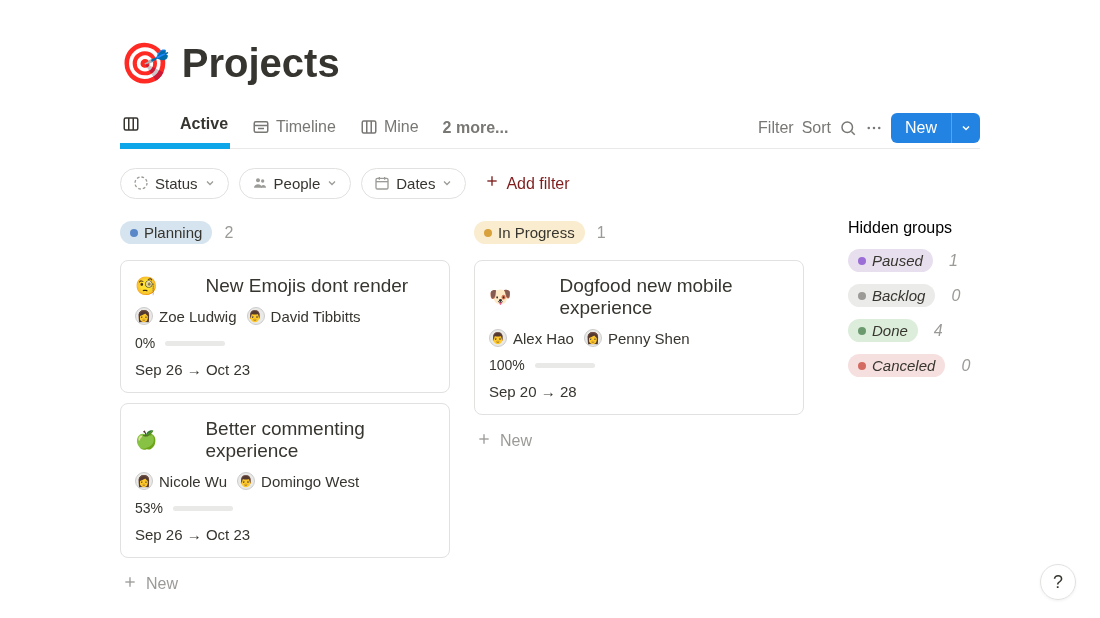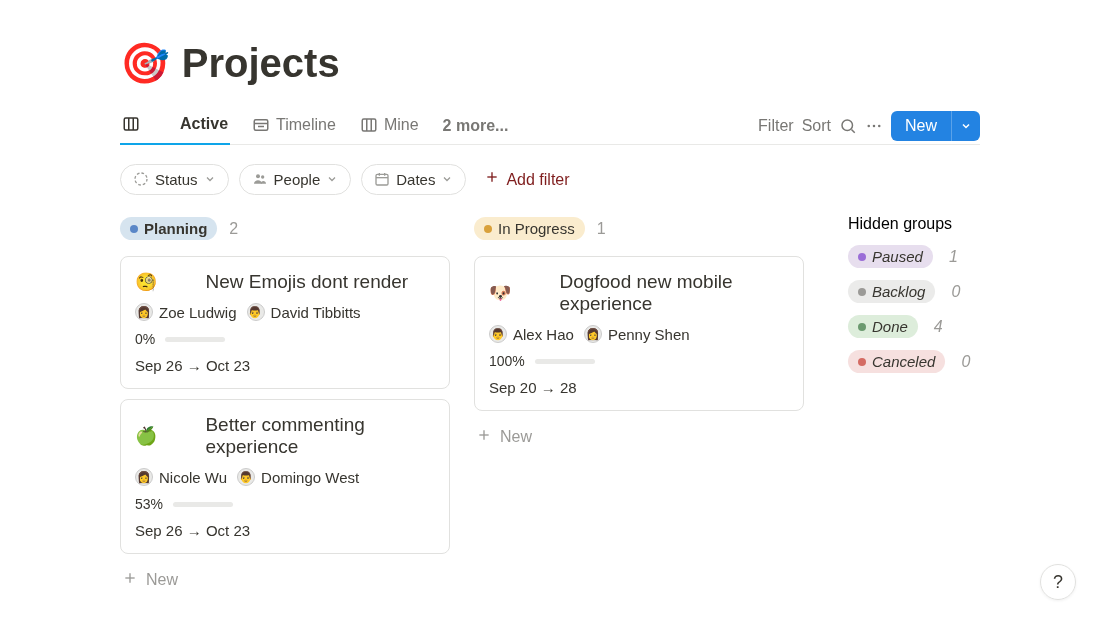--- a/index.html
+++ b/index.html
@@ -33,21 +33,21 @@
     .tab {
       display: flex; align-items: center; gap: 6px;
       padding: 8px 2px 10px 2px;
       font-size: 16px;
       color: #787774;
       cursor: pointer;
     }
     .tab.active {
       color: #37352f;
       font-weight: 600;
-      border-bottom: 2px solid #0ea5e9;
+      border-bottom: 6px solid #0ea5e9;
       margin-bottom: -1px;
       gap: 40px;
     }
     .tab-icon { display: inline-flex; }
     .more-tabs { font-size: 16px; color: #787774; cursor: pointer; padding: 8px 2px; font-weight: bold; }
     .spacer { flex: 1; }
     .tabs-right { display: flex; align-items: center; gap: 8px; }
     .toolbar-btn { font-size: 16px; color: #787774; cursor: pointer; }
     .icon-btn { display: inline-flex; cursor: pointer; color: #787774; }
     .new-btn-group { display: flex; }
@@ -267,21 +267,21 @@
           </svg>
       </span>
       <span>Add filter</span>
     </div>
   </div>
 
   <div class="board">
 
     <div class="column">
       <div class="column-header">
-        <span class="status-chip" style="background:#d6e4ef;font-weight:bold;">
+        <span class="status-chip" style="background:#d6e4ef;">
           <span class="status-dot" style="background:#5a87c7;"></span>
           <span>Planning</span>
         </span>
         <span class="count">2</span>
       </div>
 
       <div class="card">
         <div class="card-title-row">
           <span class="card-emoji">🧐</span>
           <span class="card-title">New Emojis dont  render</span>

